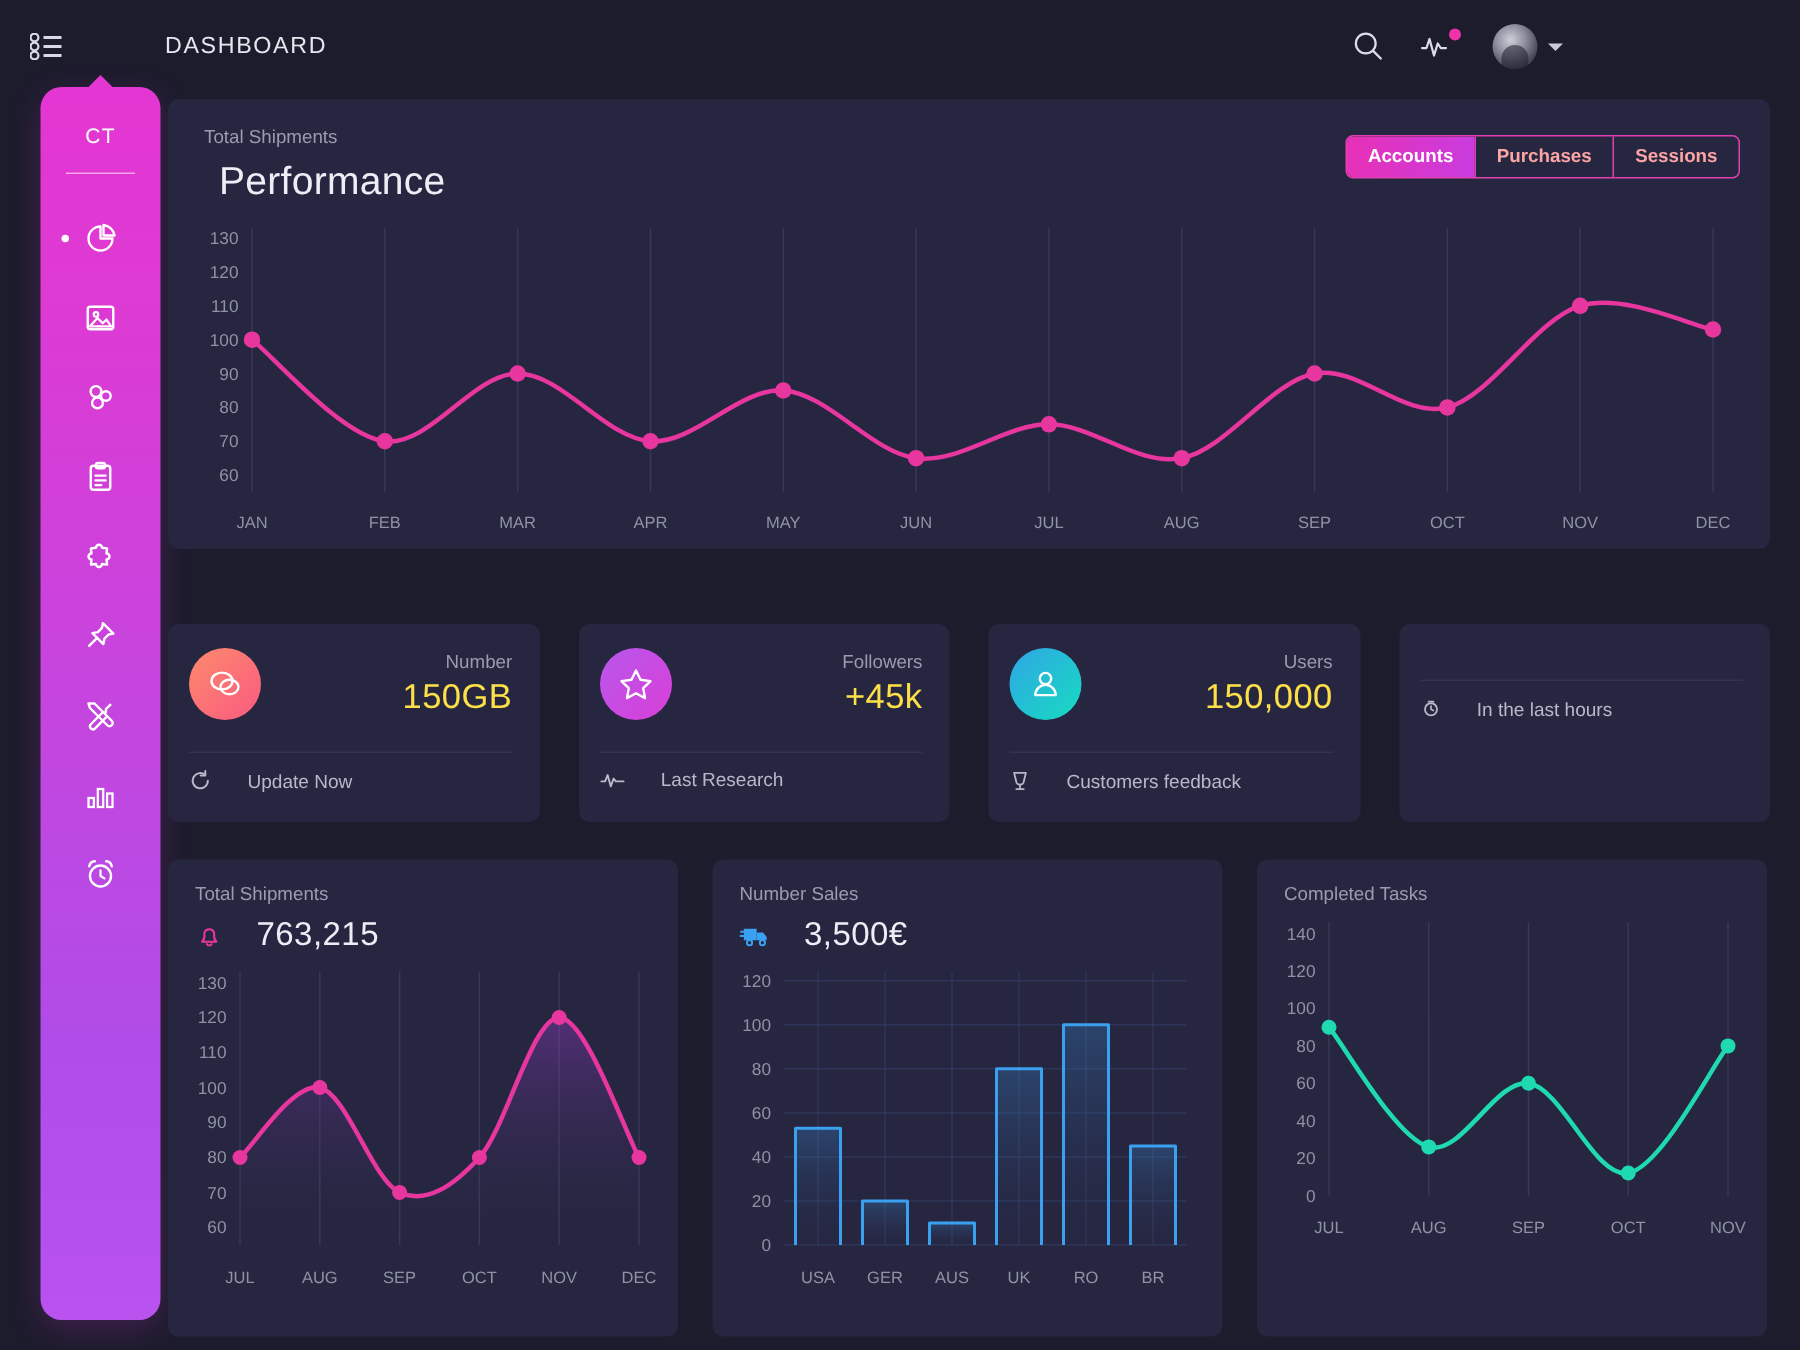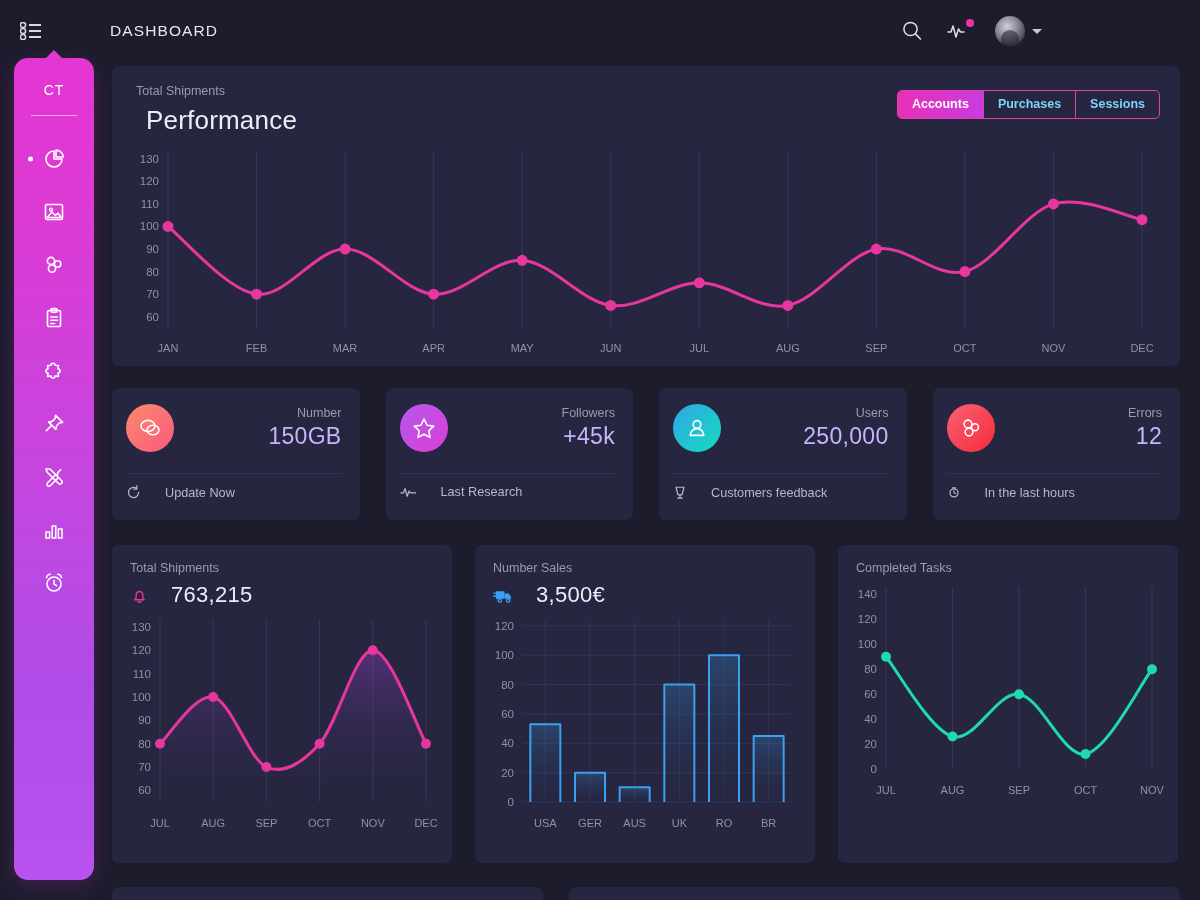--- a/index.html
+++ b/index.html
@@ -43,21 +43,21 @@
     content: ""; position: absolute; left: 6px; top: 14px; width: 18px; height: 18px;
     border-radius: 50% 50% 40% 40%; background: rgba(30,30,45,.55);
   }
   .caret-down {
     width: 0; height: 0; border-left: 5px solid transparent; border-right: 5px solid transparent;
     border-top: 5px solid #c9c9d6;
   }
 
   
   .sidebar {
-    position: absolute; left: 14px; top: 58px; width: 80px; height: 822px;
+    position: absolute; left: 27px; top: 58px; width: 80px; height: 822px;
     background: linear-gradient(to bottom, #e436d2 0%, #dd3ad4 18%, #c147e0 55%, #b04ce8 78%, #b952ef 100%);
     border-radius: 14px;
     display: flex; flex-direction: column; align-items: center;
     box-shadow: 0 6px 22px rgba(200, 50, 200, .22);
   }
   .sidebar::before {
     content: ""; position: absolute; top: -8px; left: 50%; transform: translateX(-50%);
     width: 0; height: 0; border-left: 9px solid transparent; border-right: 9px solid transparent;
     border-bottom: 9px solid #e436d2;
   }
@@ -88,41 +88,41 @@
   .perf-card { width: 1068px; height: 300px; padding: 18px 20px 0 14px; }
   .perf-sub { color: #9a9ab0; font-size: 12.5px; margin-left: 10px; }
   .perf-title { color: #eceef6; font-size: 26px; font-weight: 300; margin-left: 20px; margin-top: 7px; letter-spacing: .2px; }
 
   .toggle-group {
     position: absolute; right: 20px; top: 24px; display: flex;
     border: 1px solid #e040b0; border-radius: 5px; overflow: hidden;
   }
   .toggle-btn {
     padding: 6px 14px 7px; font-size: 12.5px; font-weight: 700; cursor: pointer;
-    color: #7dd3fc; background: transparent; border: none; border-left: 1px solid #e040b0;
+    color: #fca5a5; background: transparent; border: none; border-left: 1px solid #e040b0;
     font-family: "Liberation Sans", sans-serif;
   }
   .toggle-btn:first-child { border-left: none; text-align: center; }
   .toggle-btn.active {
     background: linear-gradient(95deg, #e830b6 0%, #c93ce0 100%); color: #fff;
   }
 
   .chart-area { position: relative; margin-top: 6px; }
 
   
   .stats-row { display: flex; gap: 26px; margin-top: 22px; }
-  .stat-card { width: 248px; height: 132px; padding: 16px 18px 0 14px; }
+  .stat-card { width: 248px; height: 132px; padding: 16px 18px 0 14px; margin-top: 28px; }
   .stat-top { display: flex; align-items: flex-start; justify-content: space-between; }
   .stat-icon {
     width: 48px; height: 48px; border-radius: 50%;
     display: flex; align-items: center; justify-content: center;
   }
   .stat-right { text-align: right; padding-top: 2px; }
   .stat-label { color: #9a9ab0; font-size: 12.5px; }
-  .stat-value { color: #c4b5fd; font-size: 23px; font-weight: 300; margin-top: 3px; letter-spacing: .3px; }
+  .stat-value { color: #fde047; font-size: 23px; font-weight: 300; margin-top: 3px; letter-spacing: .3px; }
   .stat-divider { height: 1px; background: #33334f; margin: 21px 0 0; }
   .stat-foot { display: flex; align-items: center; gap: 24px; margin-top: 11px; color: #b8b8c9; font-size: 12.7px; }
 
   
   .mini-row { display: flex; gap: 23px; margin-top: 25px; }
   .mini-card { width: 340px; height: 318px; padding: 16px 14px 0 14px; }
   .mini-sub { color: #9a9ab0; font-size: 12.5px; margin-left: 4px; }
   .mini-head { display: flex; align-items: center; gap: 22px; margin-top: 7px; margin-left: 4px; }
   .mini-value { color: #eceef6; font-size: 22px; font-weight: 300; letter-spacing: .3px; }
 
@@ -362,48 +362,35 @@
     <div class="card stat-card">
       <div class="stat-top">
         <div class="stat-icon" style="background:linear-gradient(135deg,#2fa6e6,#17dbc0)">
           <svg width="26" height="26" viewBox="0 0 26 26">
             <circle cx="13" cy="9.4" r="3.8" fill="none" stroke="#fff" stroke-width="1.6"></circle>
             <path d="M6.2 20.4 A6.8 6.8 0 0 1 19.8 20.4 Z" fill="none" stroke="#fff" stroke-width="1.6" stroke-linejoin="round"></path>
           </svg>
         </div>
         <div class="stat-right">
           <div class="stat-label">Users</div>
-          <div class="stat-value">250,000</div>
+          <div class="stat-value">150,000</div>
         </div>
       </div>
       <div class="stat-divider"></div>
       <div class="stat-foot">
         <svg width="14" height="15" viewBox="0 0 16 16">
           <path d="M3.5 2 L12.5 2 L11 8 A3 3 0 0 1 5 8 Z" fill="none" stroke="#b8b8c9" stroke-width="1.4" stroke-linejoin="round"></path>
           <line x1="8" y1="11" x2="8" y2="14" stroke="#b8b8c9" stroke-width="1.4" stroke-linecap="round"></line>
           <line x1="5.2" y1="14.4" x2="10.8" y2="14.4" stroke="#b8b8c9" stroke-width="1.4" stroke-linecap="round"></line>
         </svg>
         <span>Customers feedback</span>
       </div>
     </div>
 
     <div class="card stat-card">
-      <div class="stat-top">
-        <div class="stat-icon" style="background:linear-gradient(135deg,#fb5f74,#f52c3c)">
-          <svg width="26" height="26" viewBox="0 0 26 26">
-            <circle cx="10" cy="9" r="3.9" fill="none" stroke="#fff" stroke-width="1.6"></circle>
-            <circle cx="17" cy="12.2" r="3.4" fill="none" stroke="#fff" stroke-width="1.6"></circle>
-            <circle cx="11" cy="17" r="3.9" fill="none" stroke="#fff" stroke-width="1.6"></circle>
-          </svg>
-        </div>
-        <div class="stat-right">
-          <div class="stat-label">Errors</div>
-          <div class="stat-value">12</div>
-        </div>
-      </div>
       <div class="stat-divider"></div>
       <div class="stat-foot">
         <svg width="14" height="15" viewBox="0 0 16 16">
           <circle cx="8" cy="8.4" r="4.6" fill="none" stroke="#b8b8c9" stroke-width="1.4"></circle>
           <polyline points="8,6 8,8.4 9.8,9.4" fill="none" stroke="#b8b8c9" stroke-width="1.3" stroke-linecap="round" stroke-linejoin="round"></polyline>
           <line x1="6.2" y1="2.6" x2="9.8" y2="2.6" stroke="#b8b8c9" stroke-width="1.4" stroke-linecap="round"></line>
         </svg>
         <span>In the last hours</span>
       </div>
     </div>

